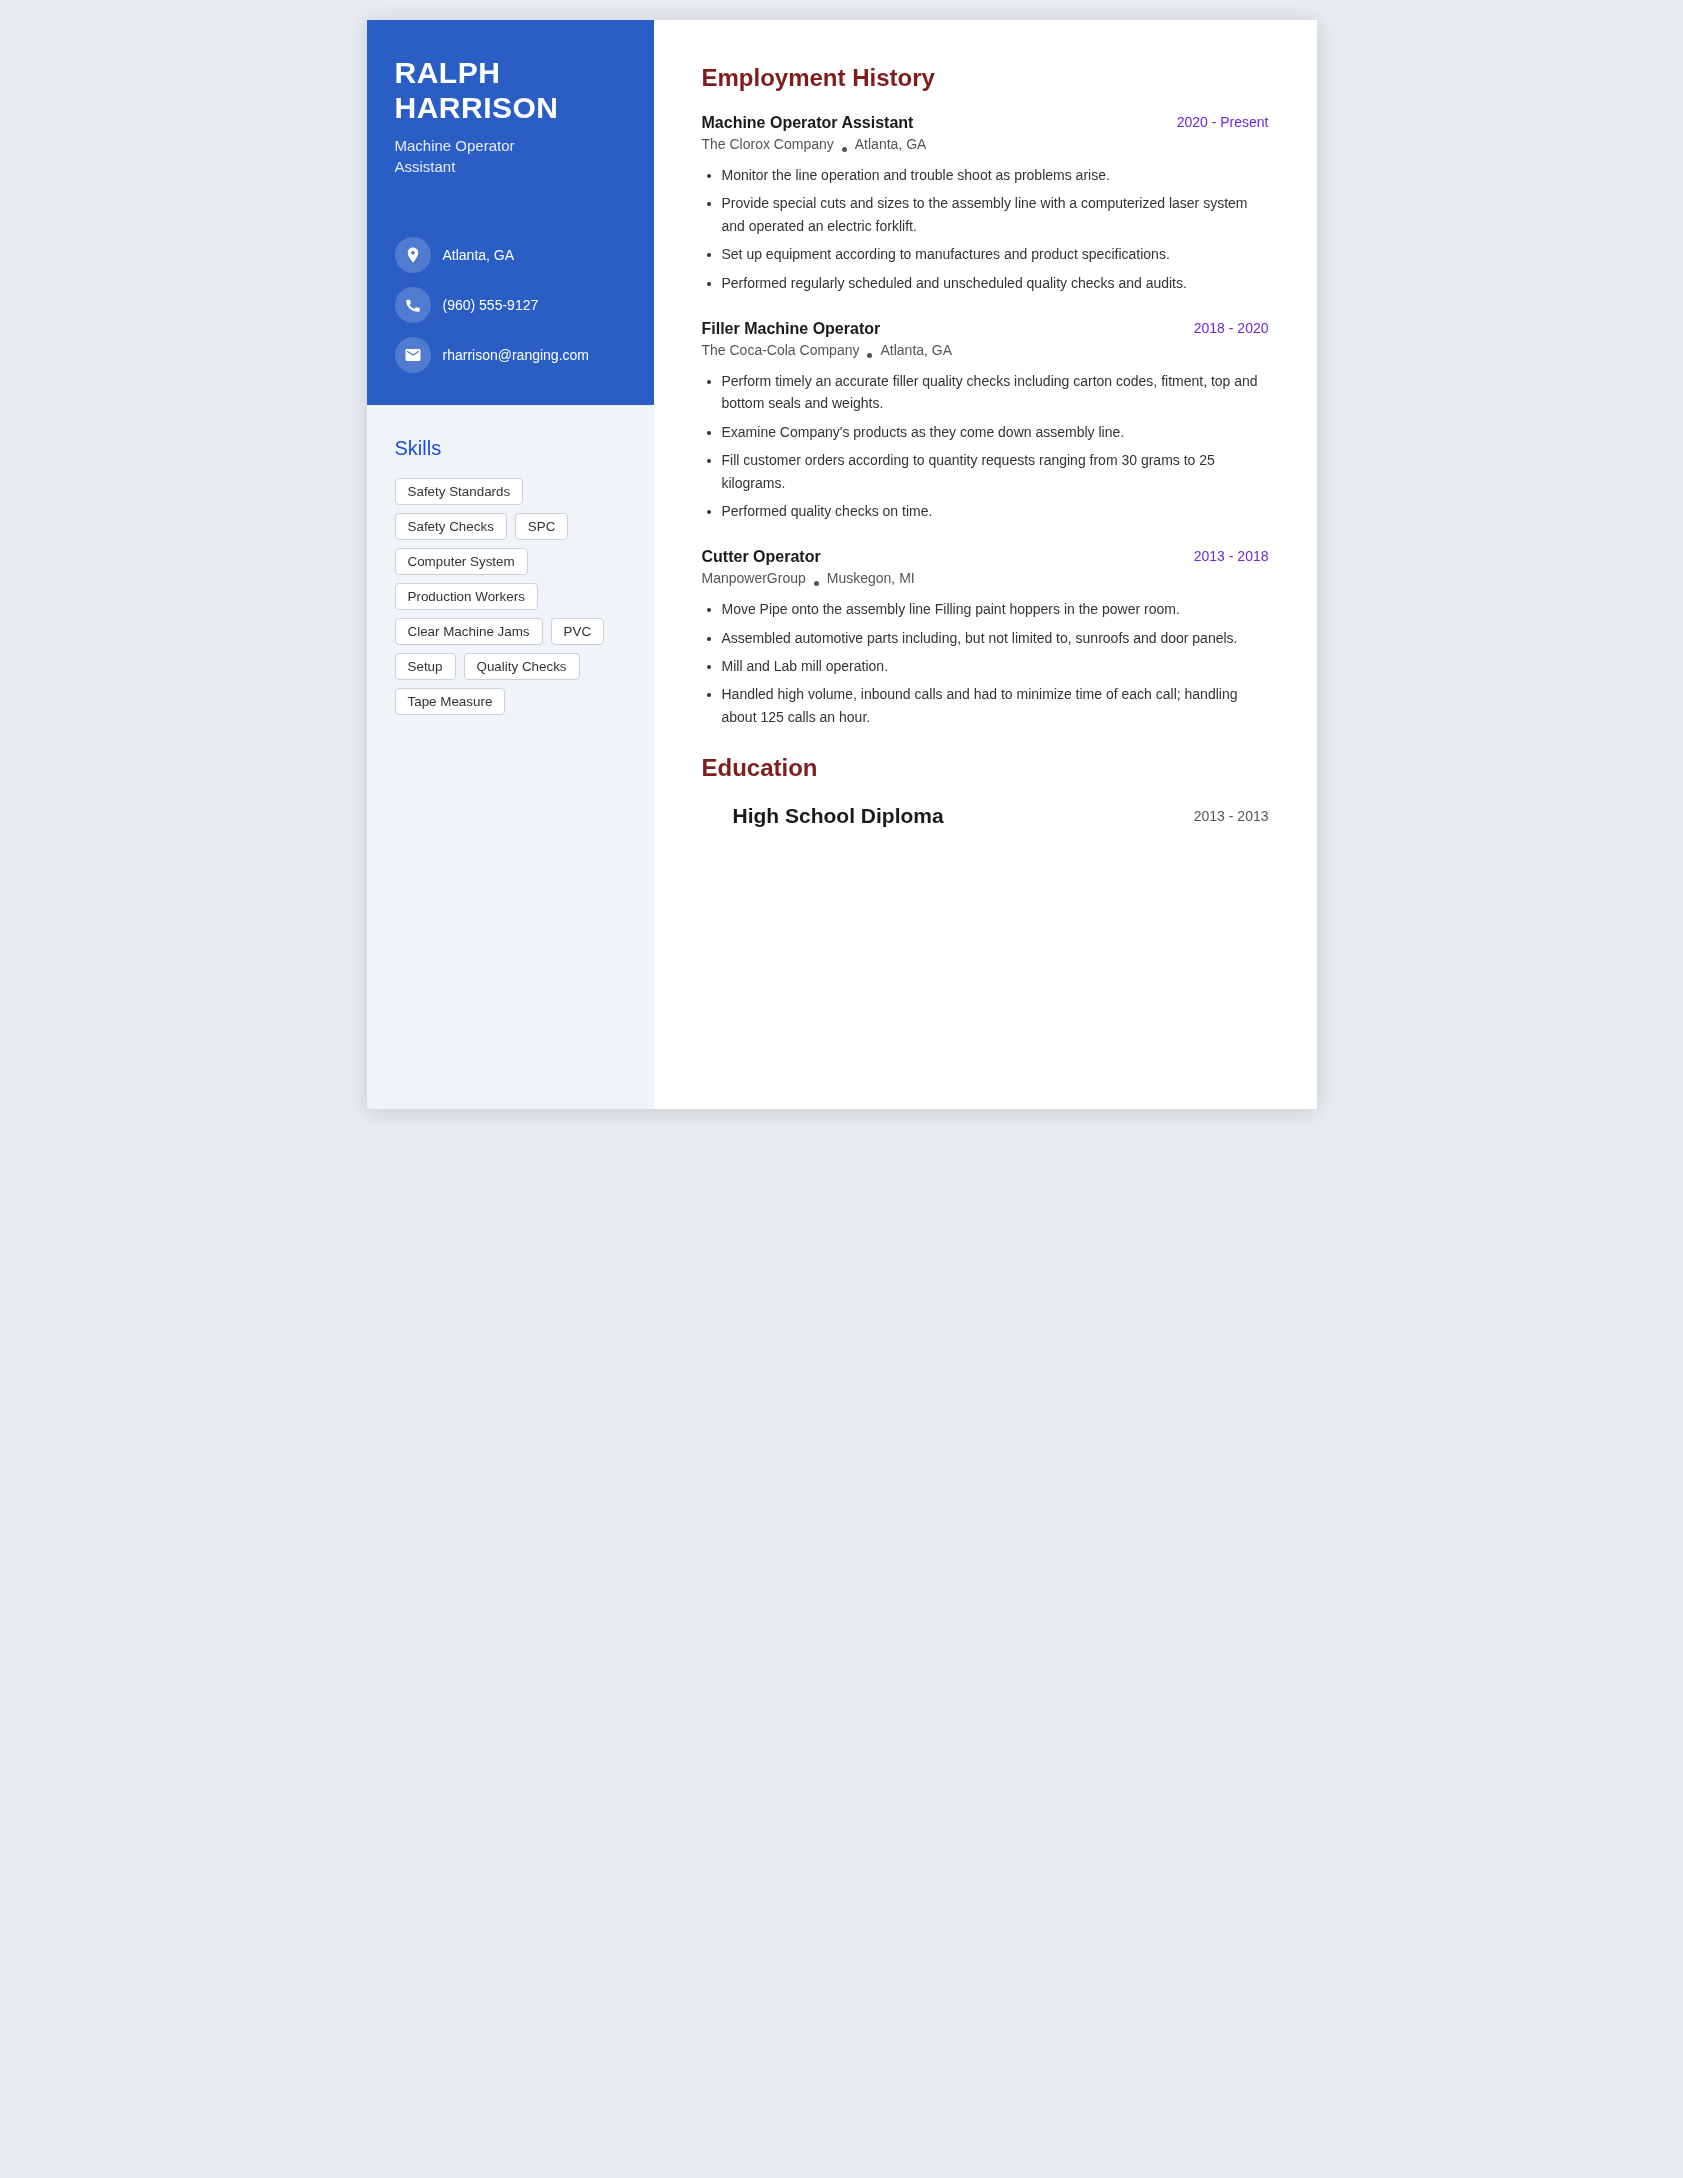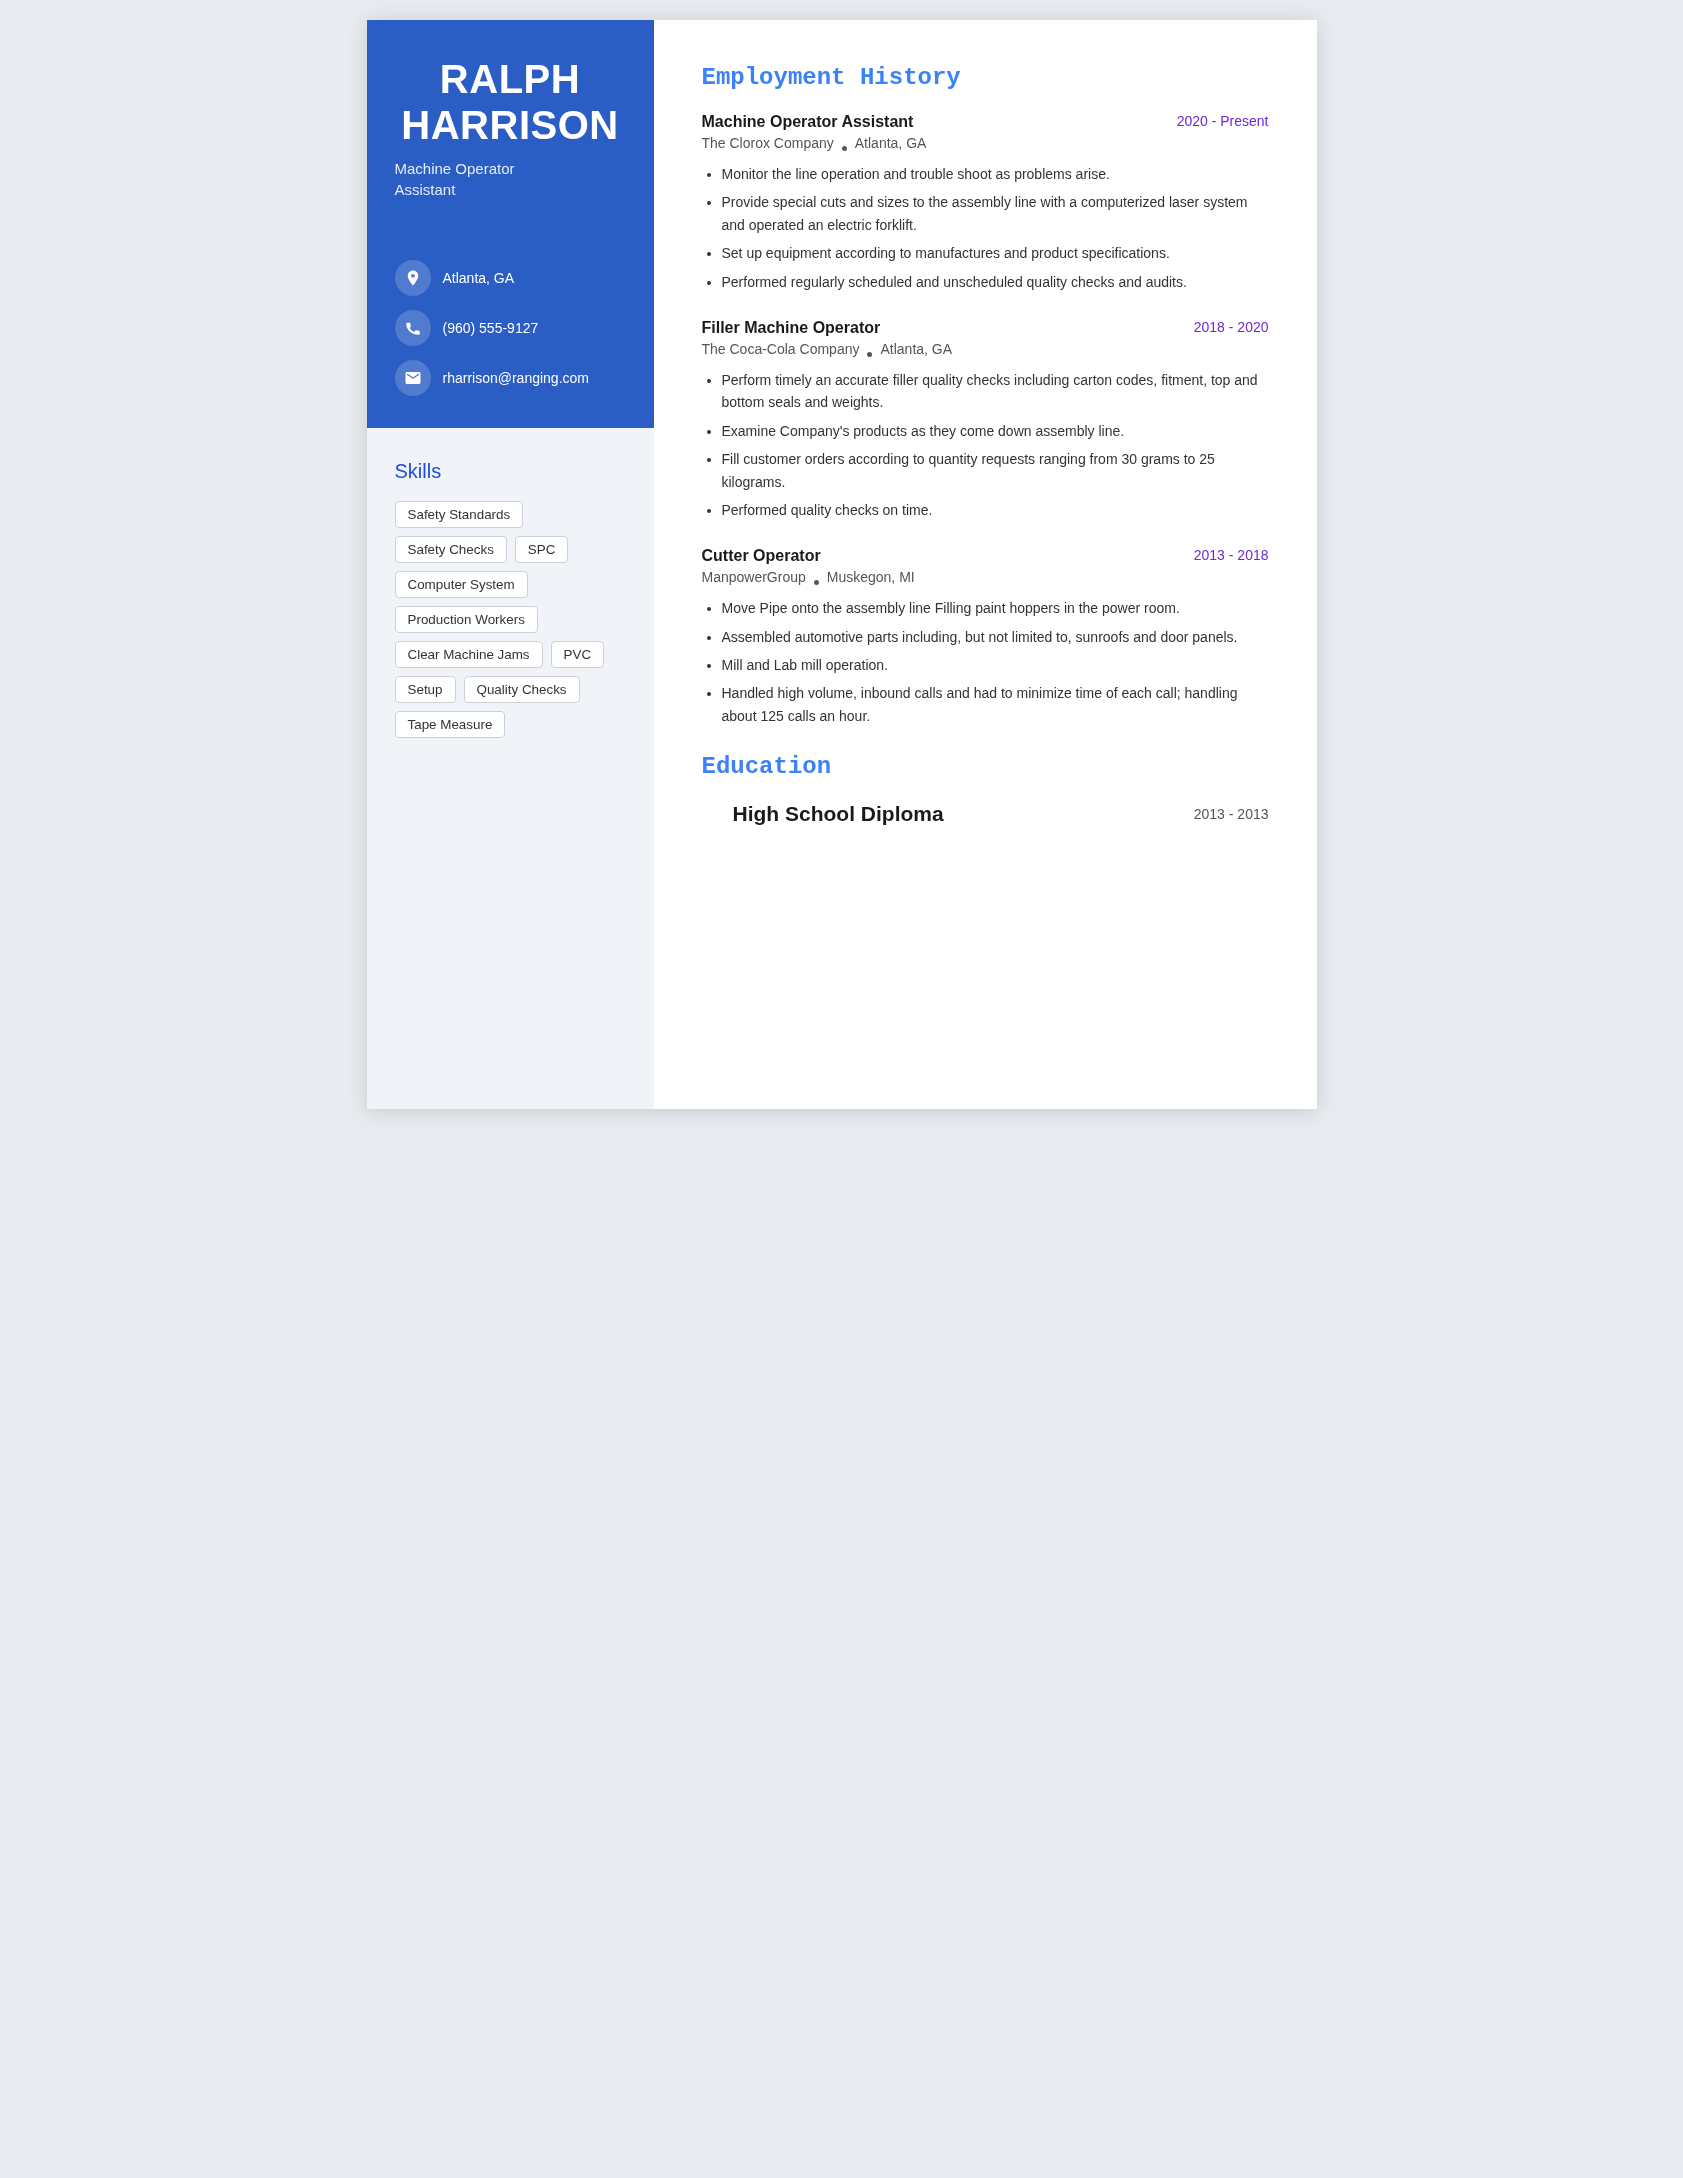--- a/index.html
+++ b/index.html
@@ -25,27 +25,26 @@
       min-width: 287px;
       background: #ffffff;
       display: flex;
       flex-direction: column;
     }
     .sidebar-top {
       background: #2a5ec4;
       padding: 36px 28px 36px 28px;
     }
     .sidebar-top .name {
-      font-size: 40px;
+      font-size: 30px;
       font-weight: 900;
       color: #fff;
       line-height: 1.15;
       text-transform: uppercase;
       letter-spacing: 0.5px;
-      text-align: center;
     }
     .sidebar-top .title {
       font-size: 15px;
       color: rgba(255,255,255,0.88);
       margin-top: 10px;
       line-height: 1.4;
       font-weight: 400;
     }
     .sidebar-contact {
       background: #2a5ec4;
@@ -105,24 +104,23 @@
     }
     
     .main-content {
       flex: 1;
       background: #fff;
       padding: 44px 48px 48px 48px;
     }
     .section-title {
       font-size: 24px;
       font-weight: 700;
-      color: #3b82f6;
+      color: #7f1d1d;
       margin-bottom: 22px;
       padding-bottom: 0;
-      font-family: Liberation Mono, monospace;
     }
     .job-header {
       display: flex;
       justify-content: space-between;
       align-items: flex-start;
       margin-bottom: 4px;
     }
     .job-title {
       font-size: 16px;
       font-weight: 700;

